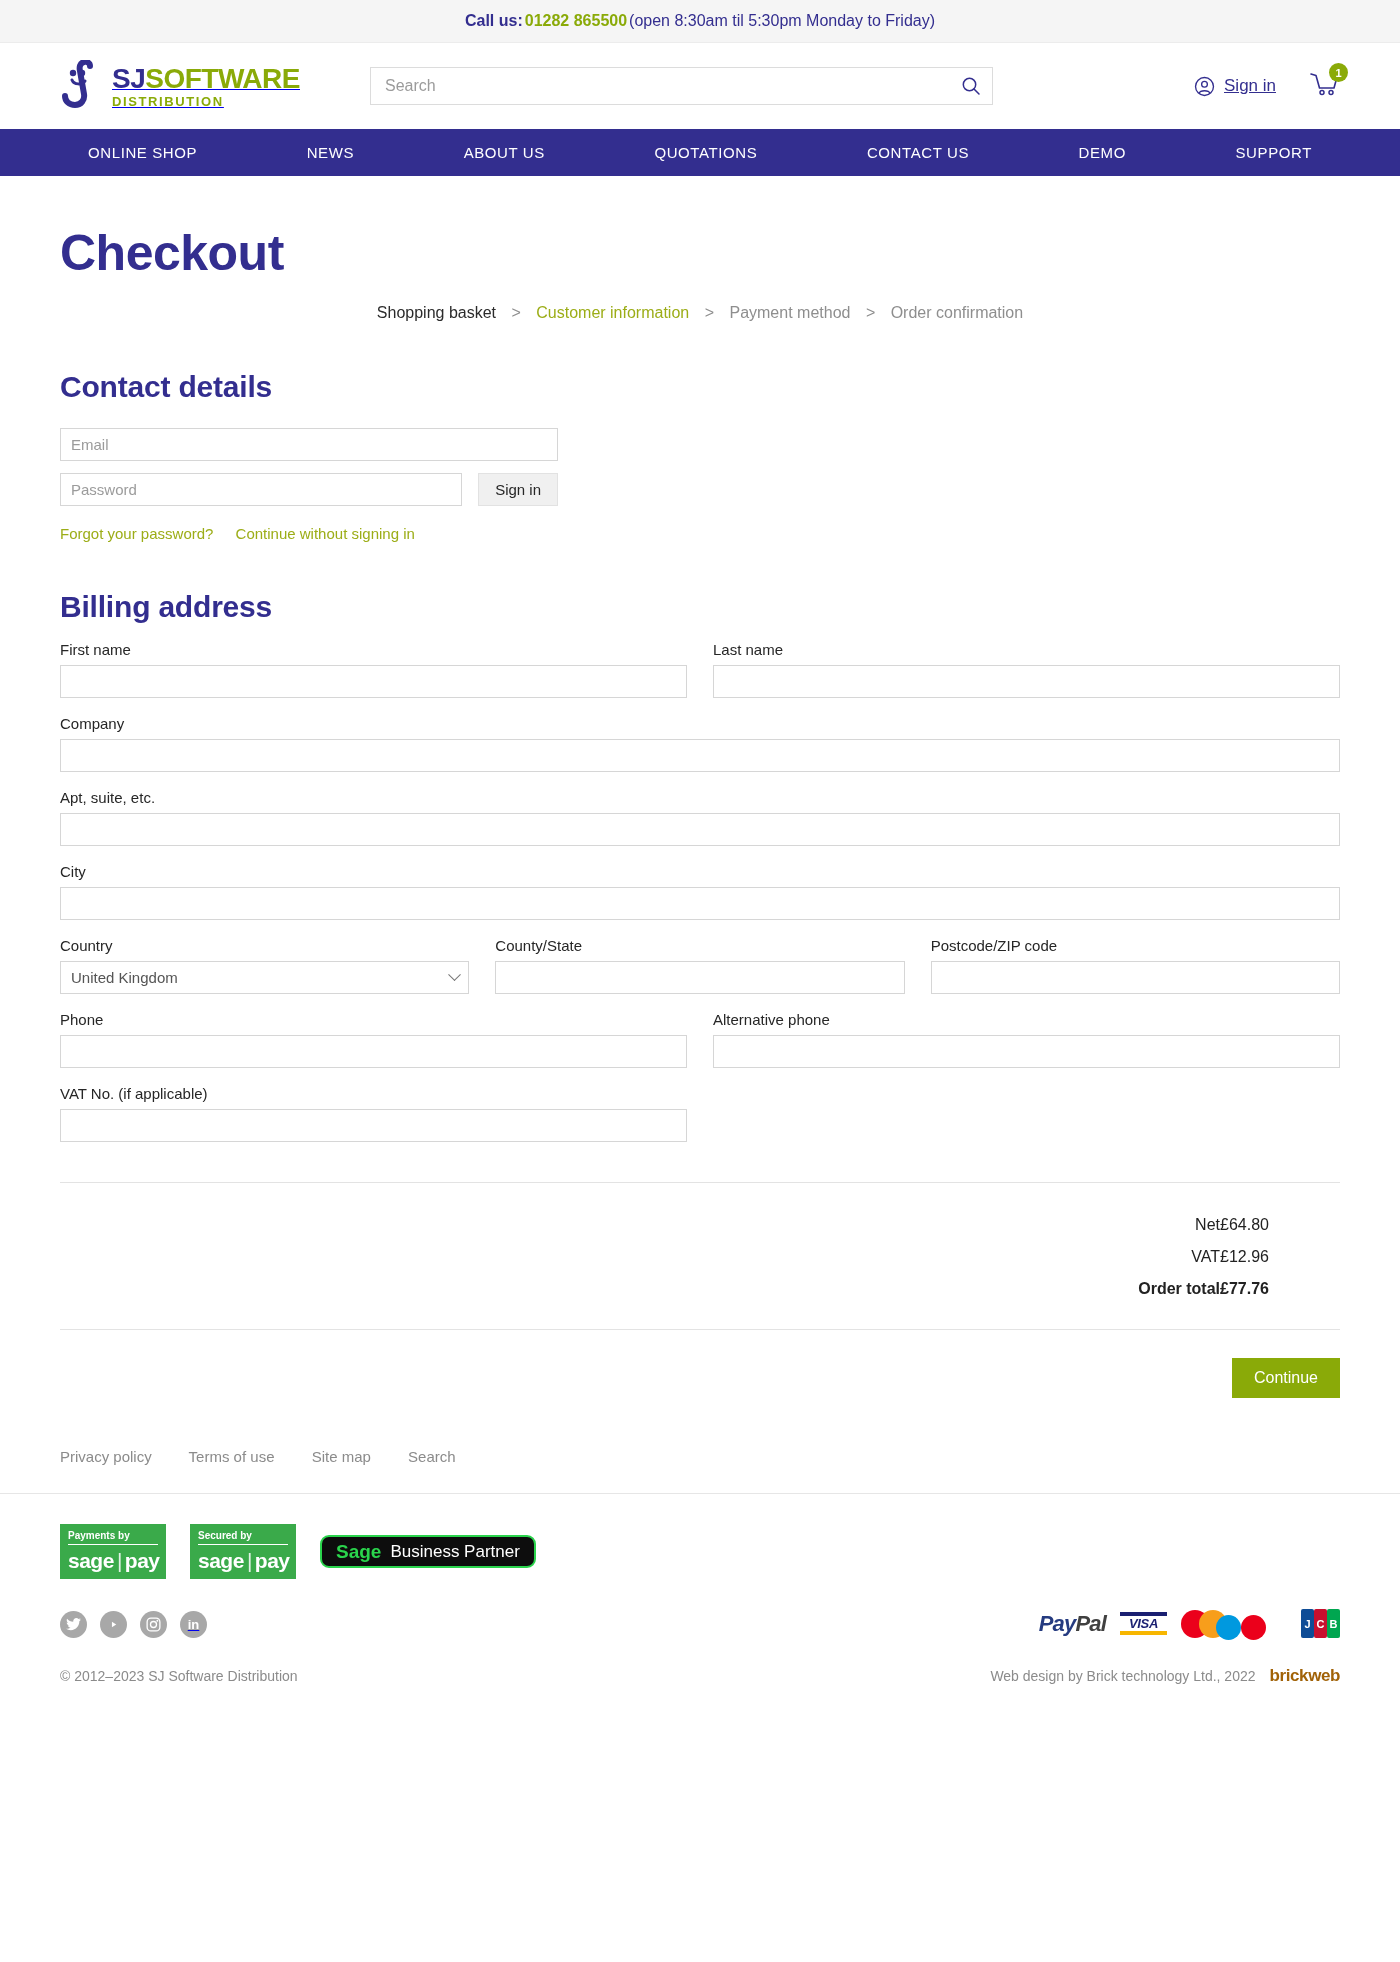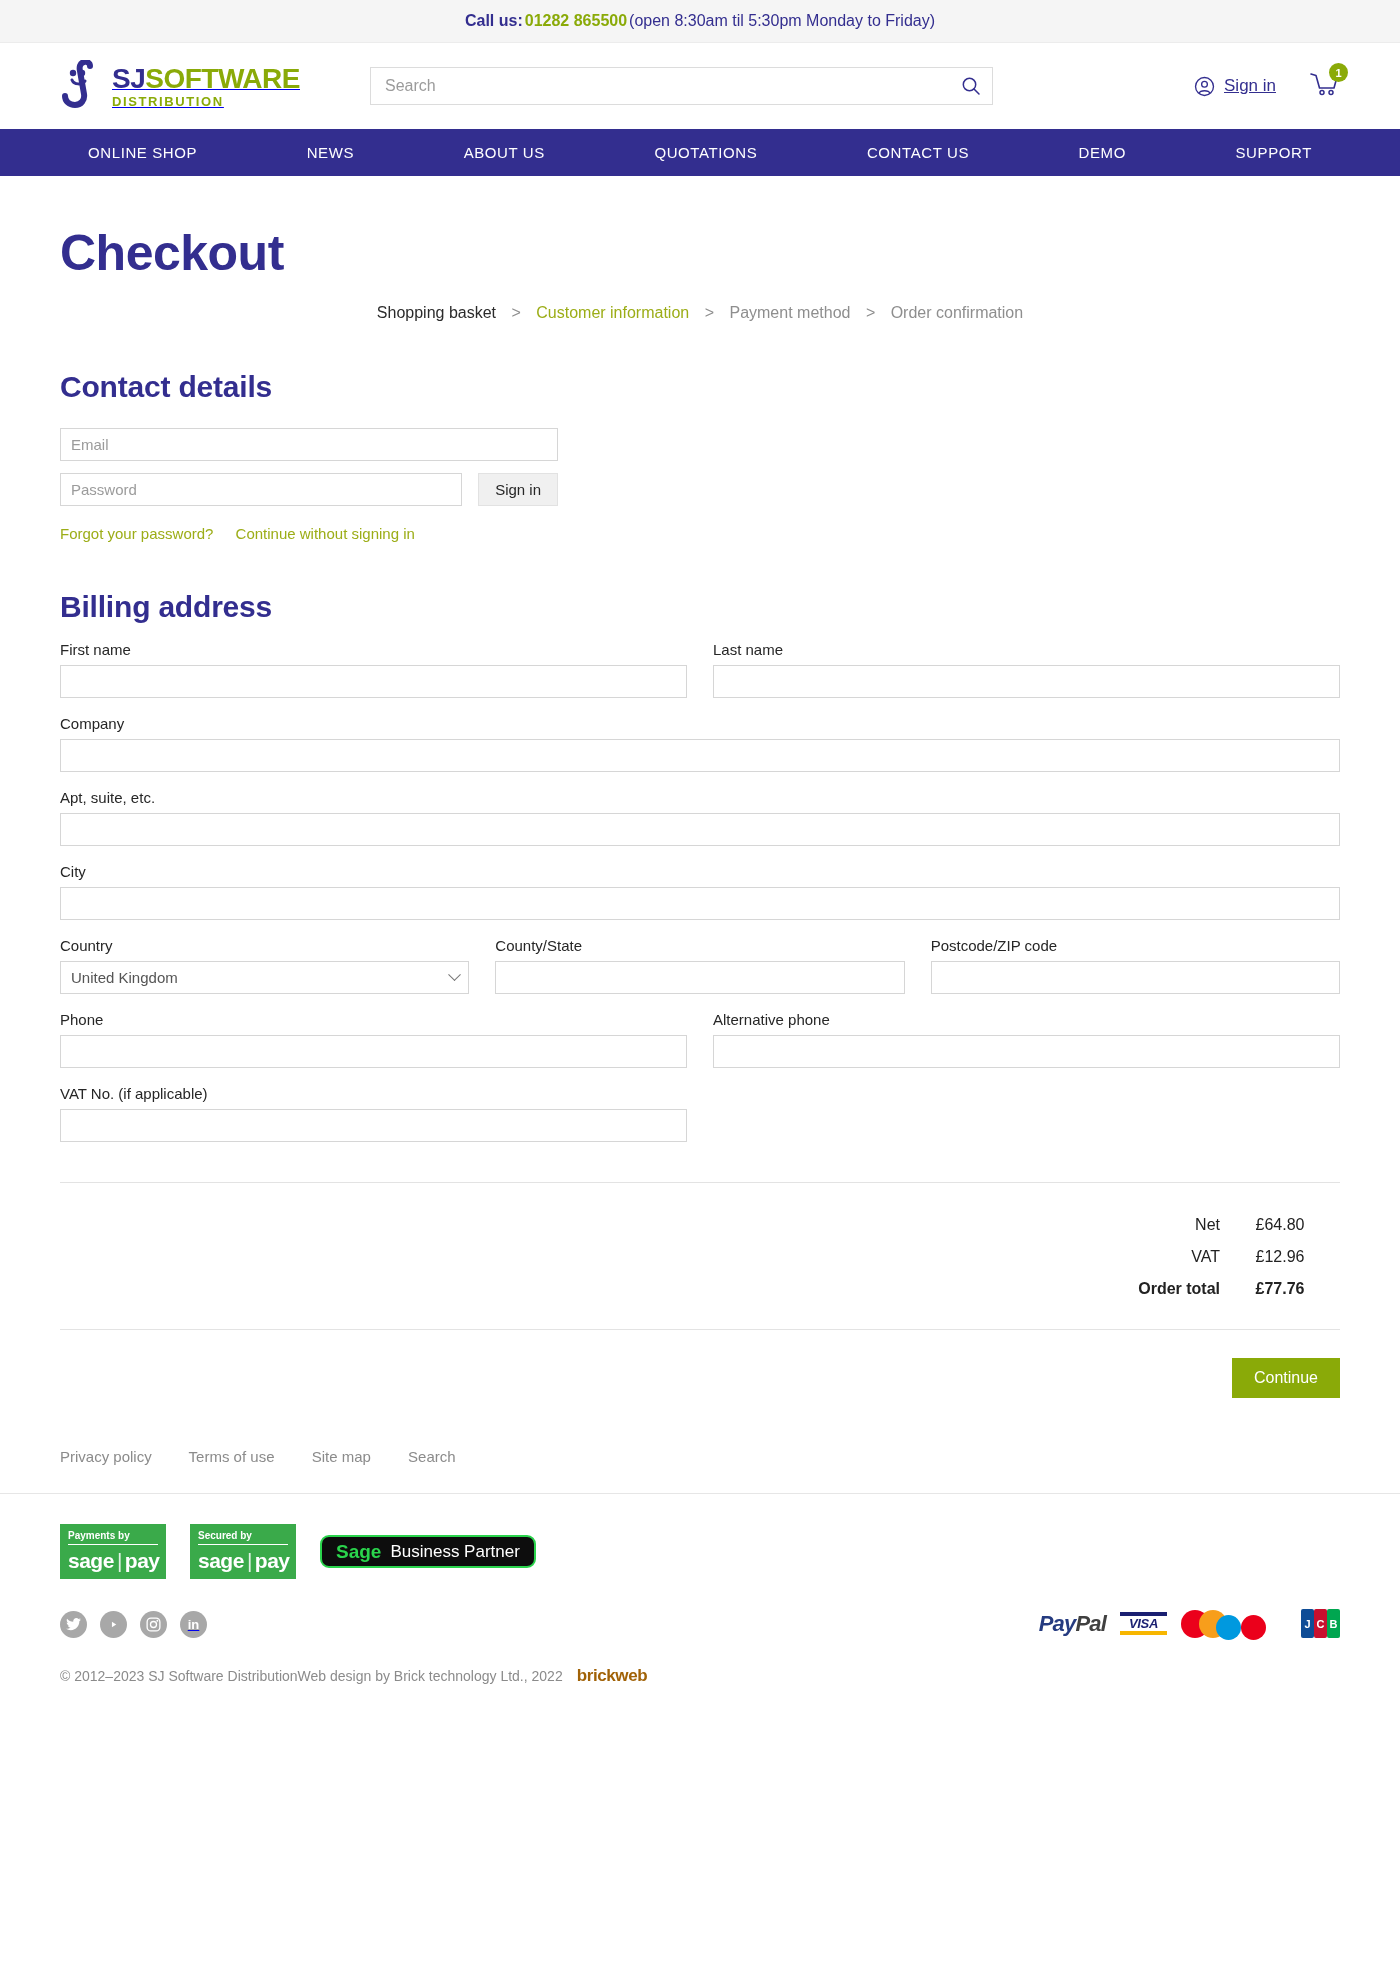--- a/index.html
+++ b/index.html
@@ -119,21 +119,21 @@
   .grid2 { display:flex; gap:26px; }
   .grid2 > .field { flex:1 1 0; }
   .grid3 { display:flex; gap:26px; }
   .grid3 > .field { flex:1 1 0; }
 
   hr.div { border:0; border-top:1px solid #e3e3e3; margin:40px 0 0; }
 
   .totals { margin-top:26px; }
   .totrow { display:flex; justify-content:flex-end; align-items:center; padding:7px 0; font-size:16px;}
   .totrow .tlabel { width:auto; text-align:right; }
-  .totrow .tval { width:120px; text-align:center; }
+  .totrow .tval { width:120px; text-align:left; }
   .totrow.bold .tlabel, .totrow.bold .tval { font-weight:bold; }
 
   .continue-wrap { display:flex; justify-content:flex-end; margin-top:28px; }
   .btn-continue {
     background:#8aaa08; color:#fff; border:0; font-family:inherit;
     font-size:16px; padding:11px 22px; cursor:pointer;
   }
 
   .footlinks { margin-top:50px; padding-bottom:28px; font-size:15px; }
   .footlinks a { color:#8b8b8b; text-decoration:none; margin-right:33px; }
@@ -170,21 +170,21 @@
   .maestro .row { height:25px; position:relative; }
   .maestro .c1,.maestro .c2 { position:absolute; top:0; width:25px; height:25px; border-radius:50%;}
   .maestro .c1 { left:0; background:#eb001b; }
   .maestro .c2 { right:0; background:#0099df; }
   .maestro .lbl { font-size:6px; text-align:center; color:#222; margin-top:1px; letter-spacing:.3px;}
   .jcb { display:flex; }
   .jcb span { width:13px; height:29px; border-radius:2px; color:#fff; font-size:11px; font-weight:bold;
     display:flex; align-items:center; justify-content:center;}
 
   .copyrow {
-    display:flex; align-items:center;
+    display:flex; justify-content:space-between; align-items:center;
     padding:28px 60px 22px; font-size:14px; color:#8b8b8b;
   }
   .brickweb { font-weight:bold; color:#a16207; font-size:17px; margin-left:14px; letter-spacing:-0.4px;}
   .rightcopy { display:flex; align-items:center; }
 </style>
 </head>
 <body>
 
 <div class="callbar">
   <span class="lbl">Call us:</span>

